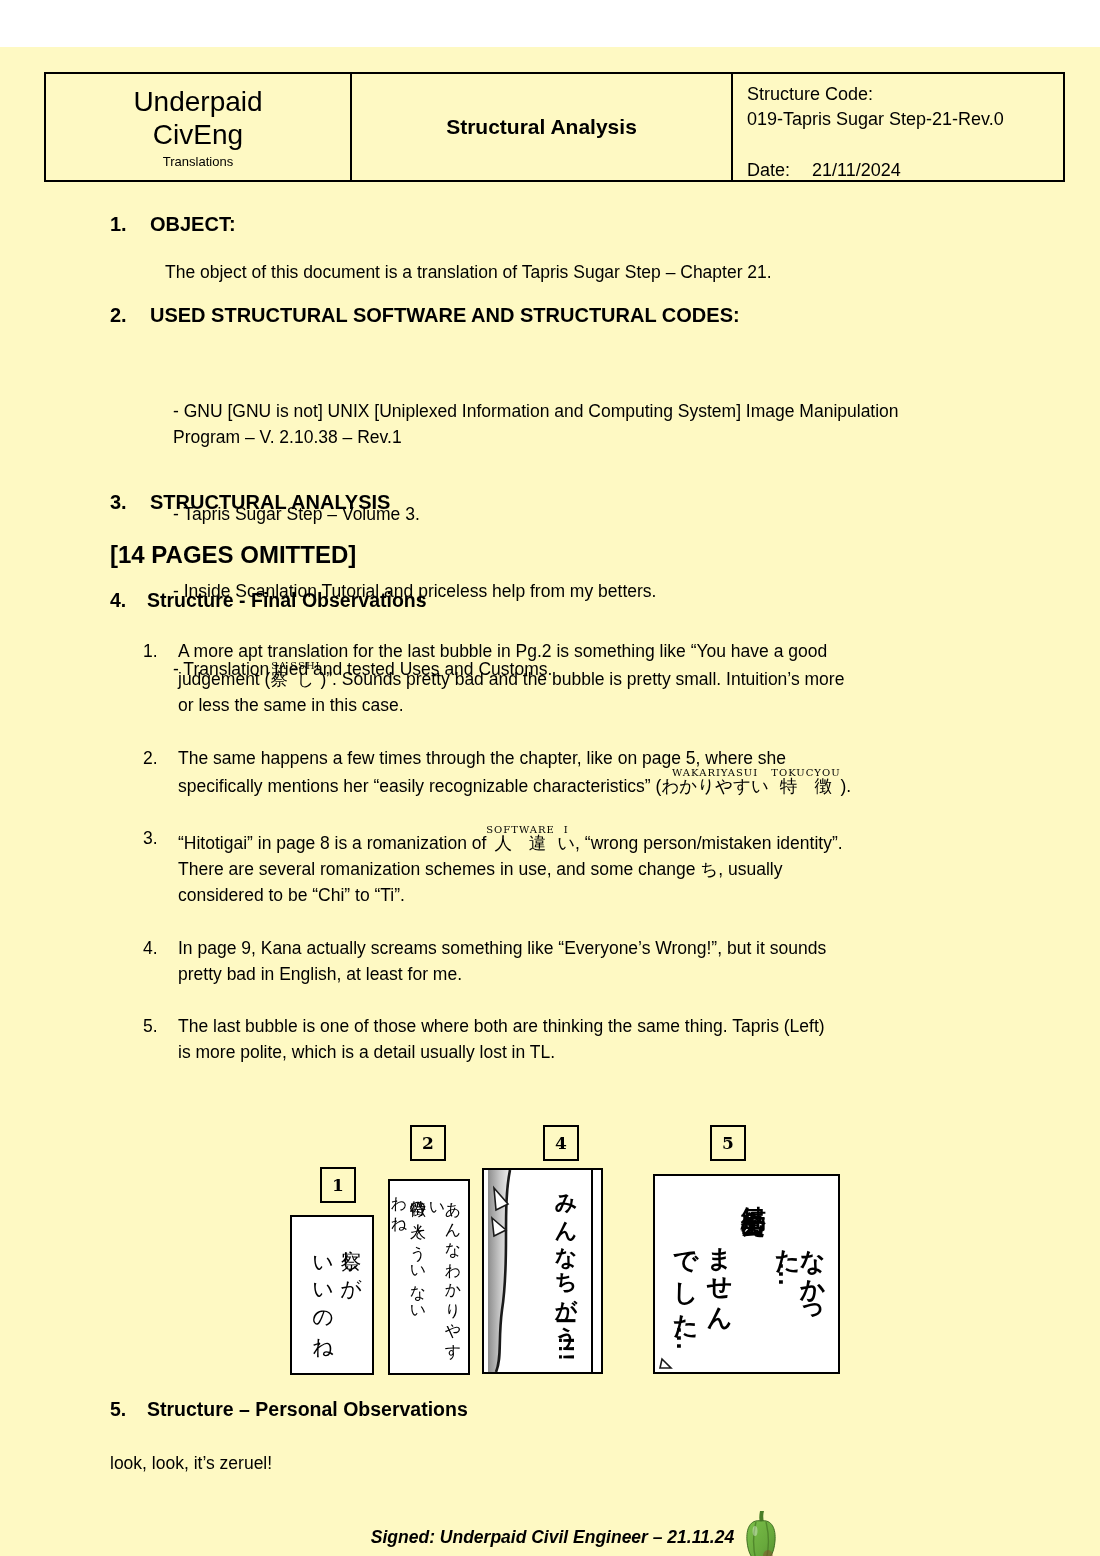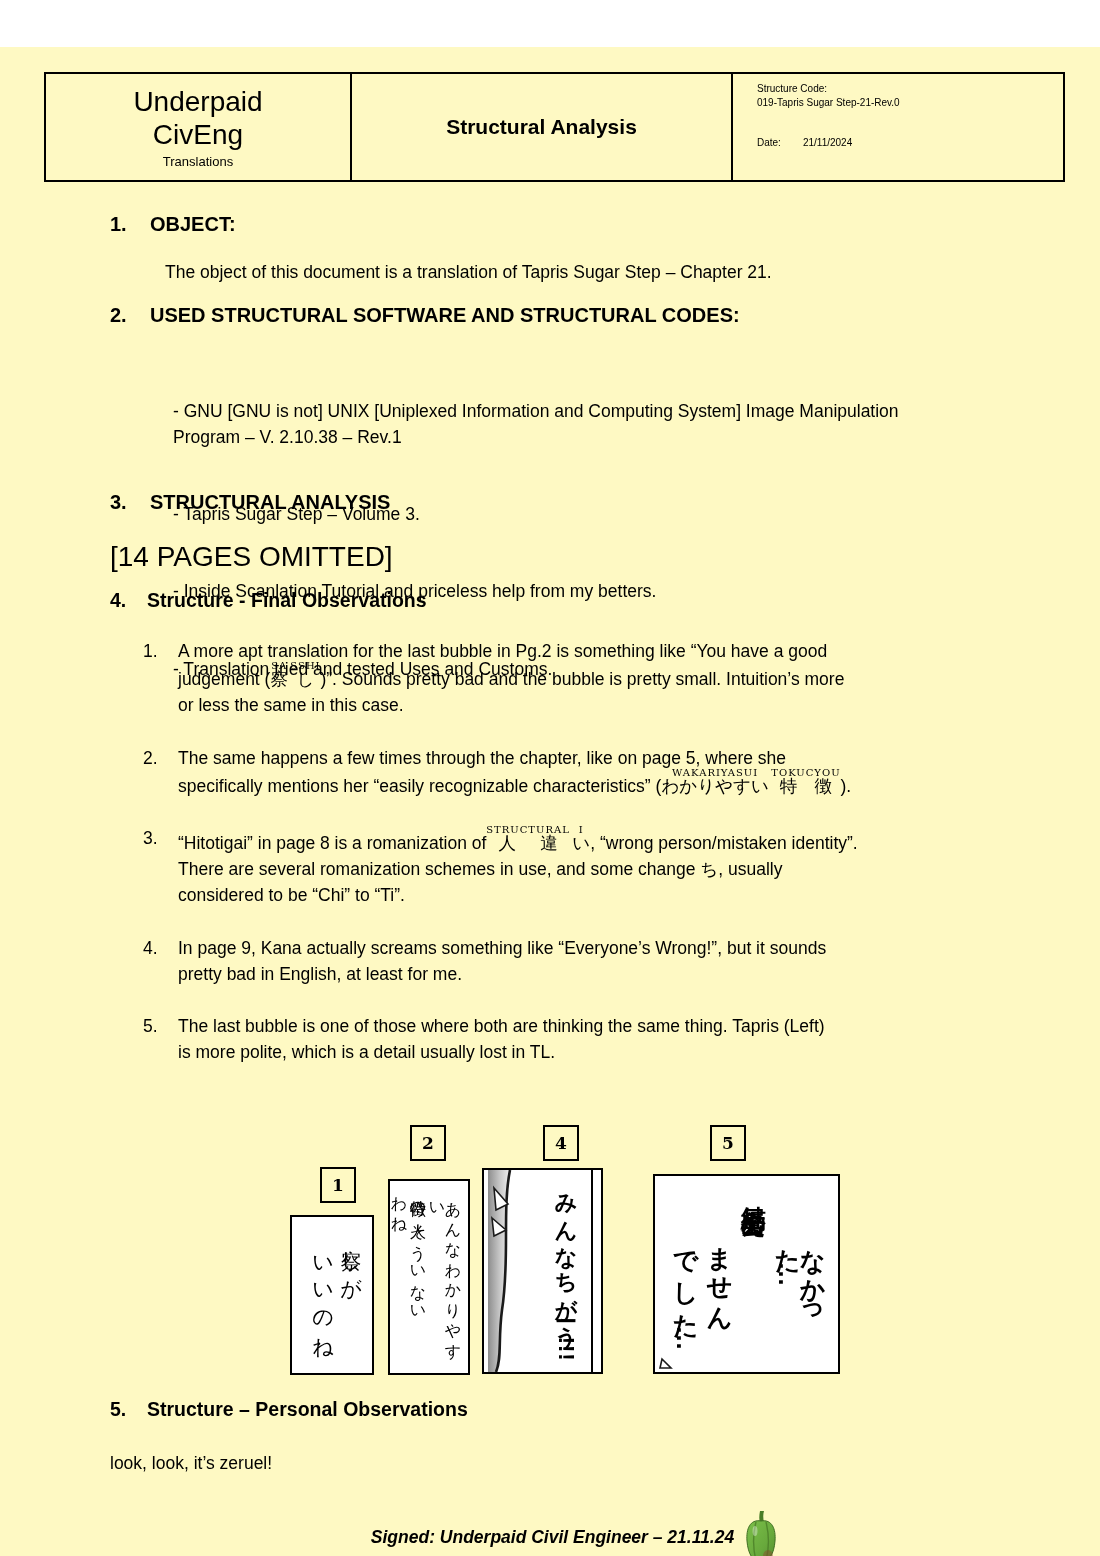--- a/index.html
+++ b/index.html
@@ -10,29 +10,29 @@
   
   .header-table{position:absolute;left:44px;top:25px;width:1021px;height:110px;
     border:2px solid #000;box-sizing:border-box;display:flex;}
   .hcol{box-sizing:border-box;}
   .hcol1{width:306px;border-right:2px solid #000;display:flex;flex-direction:column;
     align-items:center;justify-content:center;}
   .org-name{font-size:28px;line-height:1.18;}
   .org-sub{font-size:13px;font-weight:normal;margin-top:3px;}
   .hcol2{width:381px;border-right:2px solid #000;display:flex;align-items:center;
     justify-content:center;font-weight:bold;font-size:21px;}
-  .hcol3{flex:1;padding:8px 24px;font-size:10px;line-height:1.4;}
+  .hcol3{flex:1;padding:8px 14px;font-size:18px;line-height:1.4;}
   .date-row{margin-top:26px;}
   .date-val{margin-left:22px;}
   
   .sec{position:absolute;left:110px;font-weight:bold;font-size:20px;display:flex;}
   .sec .hnum{width:40px;flex:none;}
   .sec .hnum-narrow{width:37px;flex:none;}
   .abs-text{position:absolute;white-space:pre-wrap;line-height:1.47;}
-  .omitted{position:absolute;left:110px;font-weight:normal;font-size:28px;}
+  .omitted{position:absolute;left:110px;font-weight:bold;font-size:24px;}
   
   .obs-list{position:absolute;left:143px;top:591px;width:890px;line-height:1.5;}
   .obs-row{display:flex;margin-bottom:26px;}
   .obs-num{width:35px;flex:none;}
   .obs-text{flex:1;white-space:pre-wrap;}
   ruby rt{font-family:"DejaVu Serif","Liberation Serif",serif;font-size:10px;
     letter-spacing:1px;font-weight:normal;}
   
   .panels{position:absolute;left:290px;top:1075px;width:560px;height:260px;}
   .numbox{position:absolute;width:36px;height:36px;border:2px solid #000;box-sizing:border-box;
@@ -127,21 +127,21 @@
 judgement (</span><ruby><span>察</span><rt>SA</rt></ruby><span> </span><ruby><span>し</span><rt>SSHI</rt></ruby><span> )”. Sounds pretty bad and the bubble is pretty small. Intuition’s more
 or less the same in this case.</span></div>
     </div>
     <div class="obs-row">
       <span class="obs-num">2.</span>
       <div class="obs-text"><span>The same happens a few times through the chapter, like on page 5, where she
 specifically mentions her “easily recognizable characteristics” (</span><ruby><span>わかりやすい</span><rt>WAKARIYASUI</rt></ruby><span> </span><ruby><span>特徴</span><rt>TOKUCYOU</rt></ruby><span> ).</span></div>
     </div>
     <div class="obs-row">
       <span class="obs-num">3.</span>
-      <div class="obs-text"><span>“Hitotigai” in page 8 is a romanization of </span><ruby><span>人違</span><rt>STRUCTURAL</rt></ruby><span> </span><ruby><span>い</span><rt>I</rt></ruby><span>, “wrong person/mistaken identity”.
+      <div class="obs-text"><span>“Hitotigai” in page 8 is a romanization of </span><ruby><span>人違</span><rt>SOFTWARE</rt></ruby><span> </span><ruby><span>い</span><rt>I</rt></ruby><span>, “wrong person/mistaken identity”.
 There are several romanization schemes in use, and some change ち, usually
 considered to be “Chi” to “Ti”.</span></div>
     </div>
     <div class="obs-row">
       <span class="obs-num">4.</span>
       <div class="obs-text"><span>In page 9, Kana actually screams something like “Everyone’s Wrong!”, but it sounds
 pretty bad in English, at least for me.</span></div>
     </div>
     <div class="obs-row">
       <span class="obs-num">5.</span>

